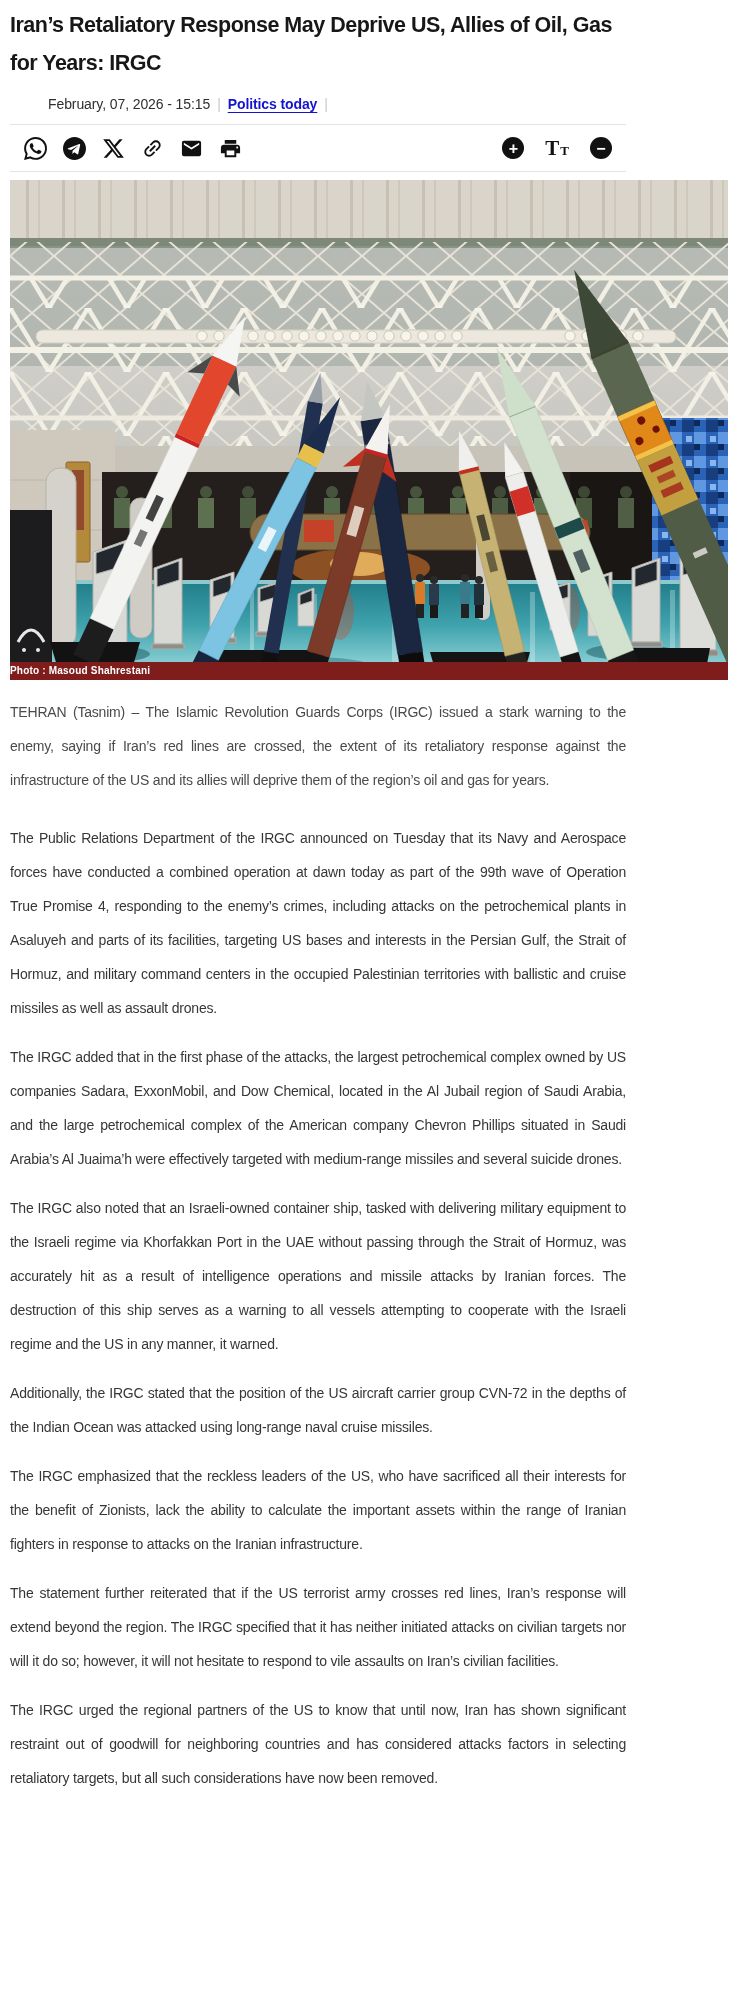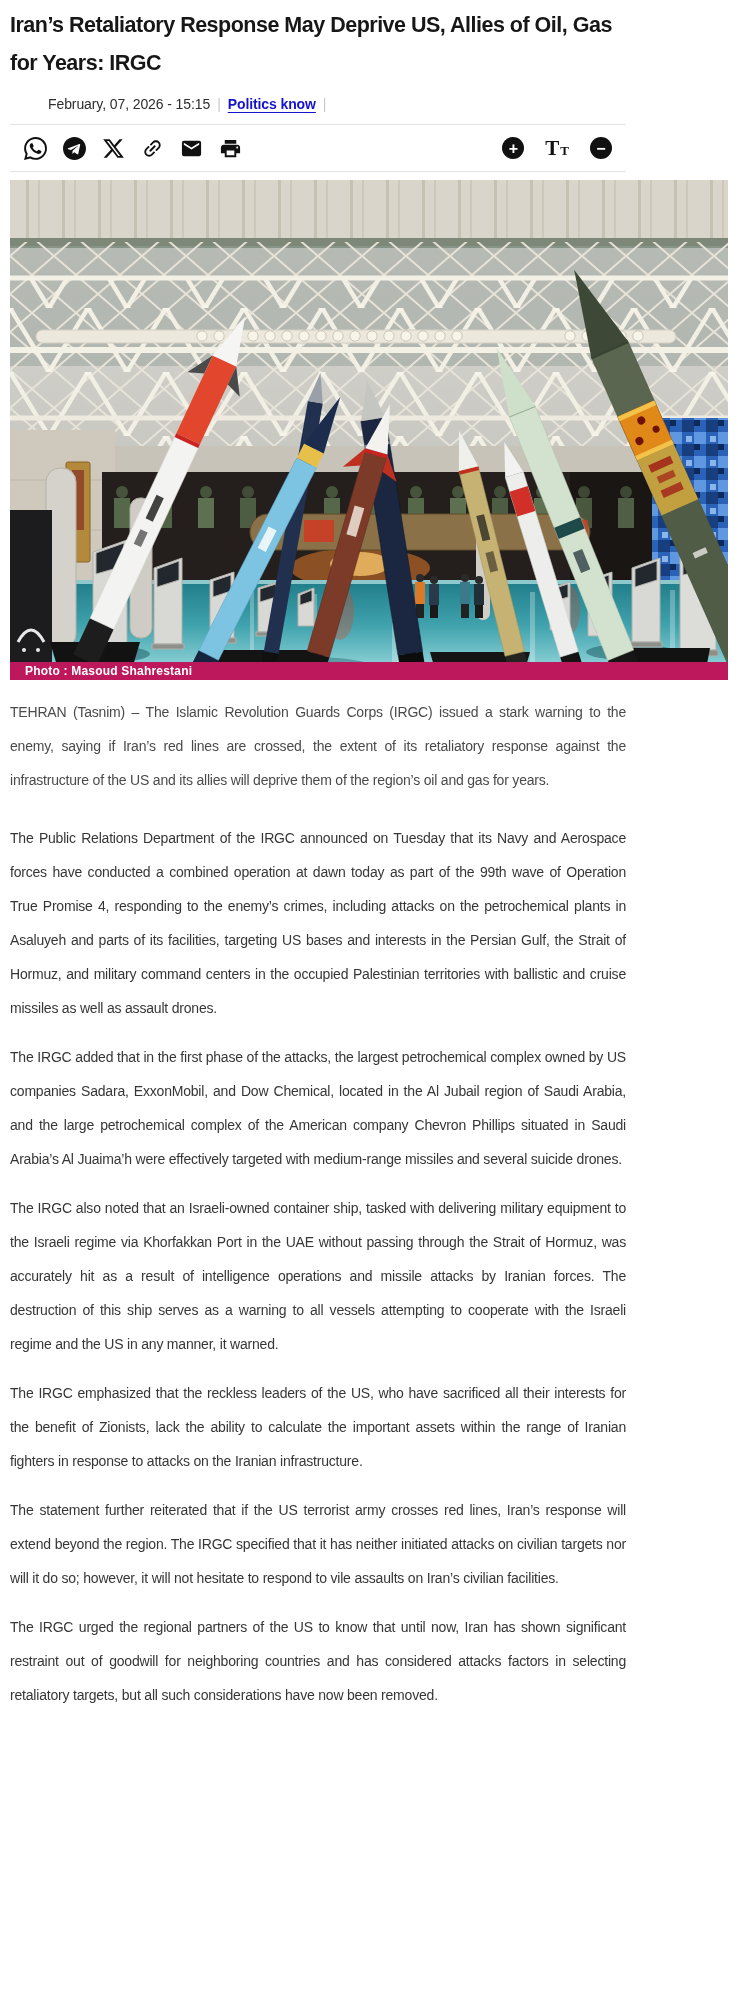--- a/index.html
+++ b/index.html
@@ -36,42 +36,42 @@
   }
   .tt-label{display:flex;align-items:baseline;cursor:pointer;font-family:"Liberation Serif", serif;color:#111;}
   .tt-big{font-size:21px;font-weight:700;}
   .tt-small{font-size:13px;font-weight:700;margin-left:1px;}
 
   
   figure.photo{margin:8px 0 0 0; position:relative; width:718px; height:500px; overflow:hidden;}
   figure.photo svg{display:block;}
   figcaption.photo-caption{
     position:absolute; left:0; right:0; bottom:0; height:18px;
-    background:#be185d; color:#ffffff;
-    font-size:12px; font-weight:700; line-height:18px; padding-left:15px;
+    background:#7f1d1d; color:#ffffff;
+    font-size:10px; font-weight:700; line-height:18px; 
     letter-spacing:0.2px;
   }
 
   
   article.body{margin-top:2px;}
   article.body p{
     font-size:14px; line-height:34px; text-align:justify;
     letter-spacing:-0.2px; margin:15px 0; color:#363636;
   }
   article.body p.lead{color:#4a4a4a; margin-bottom:24px;}
 </style>
 </head>
 <body>
 
 <div class="page">
 
   <h1 class="title">Iran’s Retaliatory Response May Deprive US, Allies of Oil, Gas for Years: IRGC</h1>
 
   <div class="meta">
-    <span>February, 07, 2026 - 15:15</span><span class="sep">|</span><a class="cat">Politics know</a><span class="sep">|</span>
+    <span>February, 07, 2026 - 15:15</span><span class="sep">|</span><a class="cat">Politics today</a><span class="sep">|</span>
   </div>
 
   <div class="toolbar">
     <div class="share-group">
       <button class="icon-btn" title="">
         <svg viewBox="0 0 24 24">
             <path d="M17.472 14.382c-.297-.149-1.758-.867-2.03-.967-.273-.099-.471-.148-.67.15-.197.297-.767.966-.94 1.164-.173.199-.347.223-.644.075-.297-.15-1.255-.463-2.39-1.475-.883-.788-1.48-1.761-1.653-2.059-.173-.297-.018-.458.13-.606.134-.133.298-.347.446-.52.149-.174.198-.298.298-.497.099-.198.05-.371-.025-.52-.075-.149-.669-1.612-.916-2.207-.242-.579-.487-.5-.669-.51-.173-.008-.371-.01-.57-.01-.198 0-.52.074-.792.372-.272.297-1.04 1.016-1.04 2.479 0 1.462 1.065 2.875 1.213 3.074.149.198 2.096 3.2 5.077 4.487.709.306 1.262.489 1.694.625.712.227 1.36.195 1.871.118.571-.085 1.758-.719 2.006-1.413.248-.694.248-1.289.173-1.413-.074-.124-.272-.198-.57-.347m-5.421 7.403h-.004a9.87 9.87 0 01-5.031-1.378l-.361-.214-3.741.982.998-3.648-.235-.374a9.86 9.86 0 01-1.51-5.26c.001-5.45 4.436-9.884 9.888-9.884 2.64 0 5.122 1.03 6.988 2.898a9.825 9.825 0 012.893 6.994c-.003 5.45-4.437 9.884-9.885 9.884m8.413-18.297A11.815 11.815 0 0012.05 0C5.495 0 .16 5.335.157 11.892c0 2.096.547 4.142 1.588 5.945L.057 24l6.305-1.654a11.882 11.882 0 005.683 1.448h.005c6.554 0 11.89-5.335 11.893-11.893a11.821 11.821 0 00-3.48-8.413z"></path>
           </svg>
       </button>
       <button class="icon-btn" title="">
@@ -464,18 +464,19 @@
       </g>
     </svg>
     <figcaption class="photo-caption">Photo : Masoud Shahrestani</figcaption>
   </figure>
 
   <article class="body">
     <p class="lead">TEHRAN (Tasnim) – The Islamic Revolution Guards Corps (IRGC) issued a stark warning to the enemy, saying if Iran’s red lines are crossed, the extent of its retaliatory response against the infrastructure of the US and its allies will deprive them of the region’s oil and gas for years.</p>
     <p>The Public Relations Department of the IRGC announced on Tuesday that its Navy and Aerospace forces have conducted a combined operation at dawn today as part of the 99th wave of Operation True Promise 4, responding to the enemy’s crimes, including attacks on the petrochemical plants in Asaluyeh and parts of its facilities, targeting US bases and interests in the Persian Gulf, the Strait of Hormuz, and military command centers in the occupied Palestinian territories with ballistic and cruise missiles as well as assault drones.</p>
     <p>The IRGC added that in the first phase of the attacks, the largest petrochemical complex owned by US companies Sadara, ExxonMobil, and Dow Chemical, located in the Al Jubail region of Saudi Arabia, and the large petrochemical complex of the American company Chevron Phillips situated in Saudi Arabia’s Al Juaima’h were effectively targeted with medium-range missiles and several suicide drones.</p>
     <p>The IRGC also noted that an Israeli-owned container ship, tasked with delivering military equipment to the Israeli regime via Khorfakkan Port in the UAE without passing through the Strait of Hormuz, was accurately hit as a result of intelligence operations and missile attacks by Iranian forces. The destruction of this ship serves as a warning to all vessels attempting to cooperate with the Israeli regime and the US in any manner, it warned.</p>
+    <p>Additionally, the IRGC stated that the position of the US aircraft carrier group CVN-72 in the depths of the Indian Ocean was attacked using long-range naval cruise missiles.</p>
     <p>The IRGC emphasized that the reckless leaders of the US, who have sacrificed all their interests for the benefit of Zionists, lack the ability to calculate the important assets within the range of Iranian fighters in response to attacks on the Iranian infrastructure.</p>
     <p>The statement further reiterated that if the US terrorist army crosses red lines, Iran’s response will extend beyond the region. The IRGC specified that it has neither initiated attacks on civilian targets nor will it do so; however, it will not hesitate to respond to vile assaults on Iran’s civilian facilities.</p>
     <p>The IRGC urged the regional partners of the US to know that until now, Iran has shown significant restraint out of goodwill for neighboring countries and has considered attacks factors in selecting retaliatory targets, but all such considerations have now been removed.</p>
   </article>
 
 </div>
 
 </body></html>

